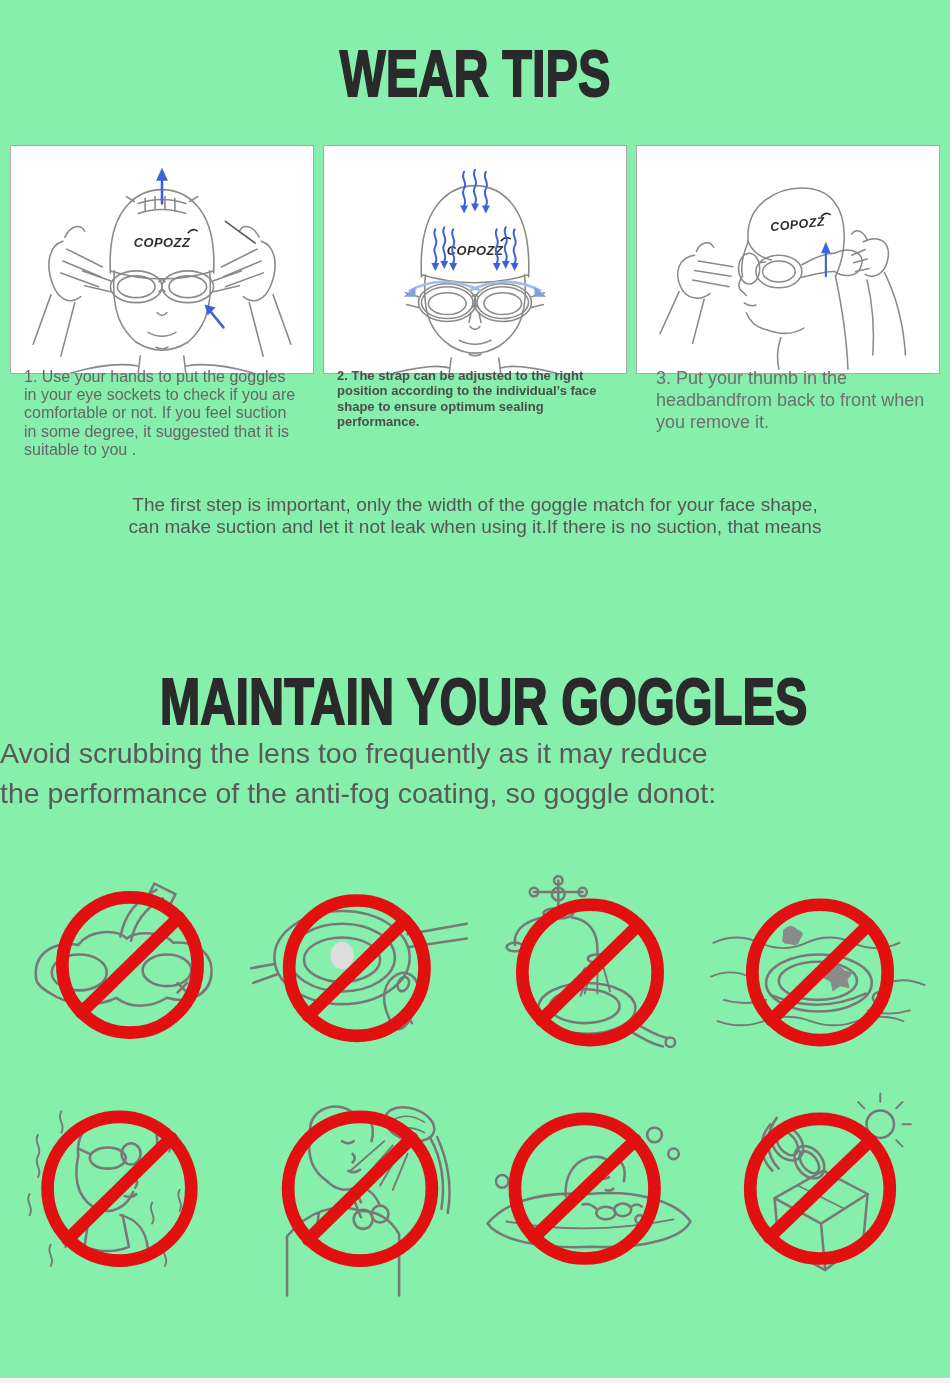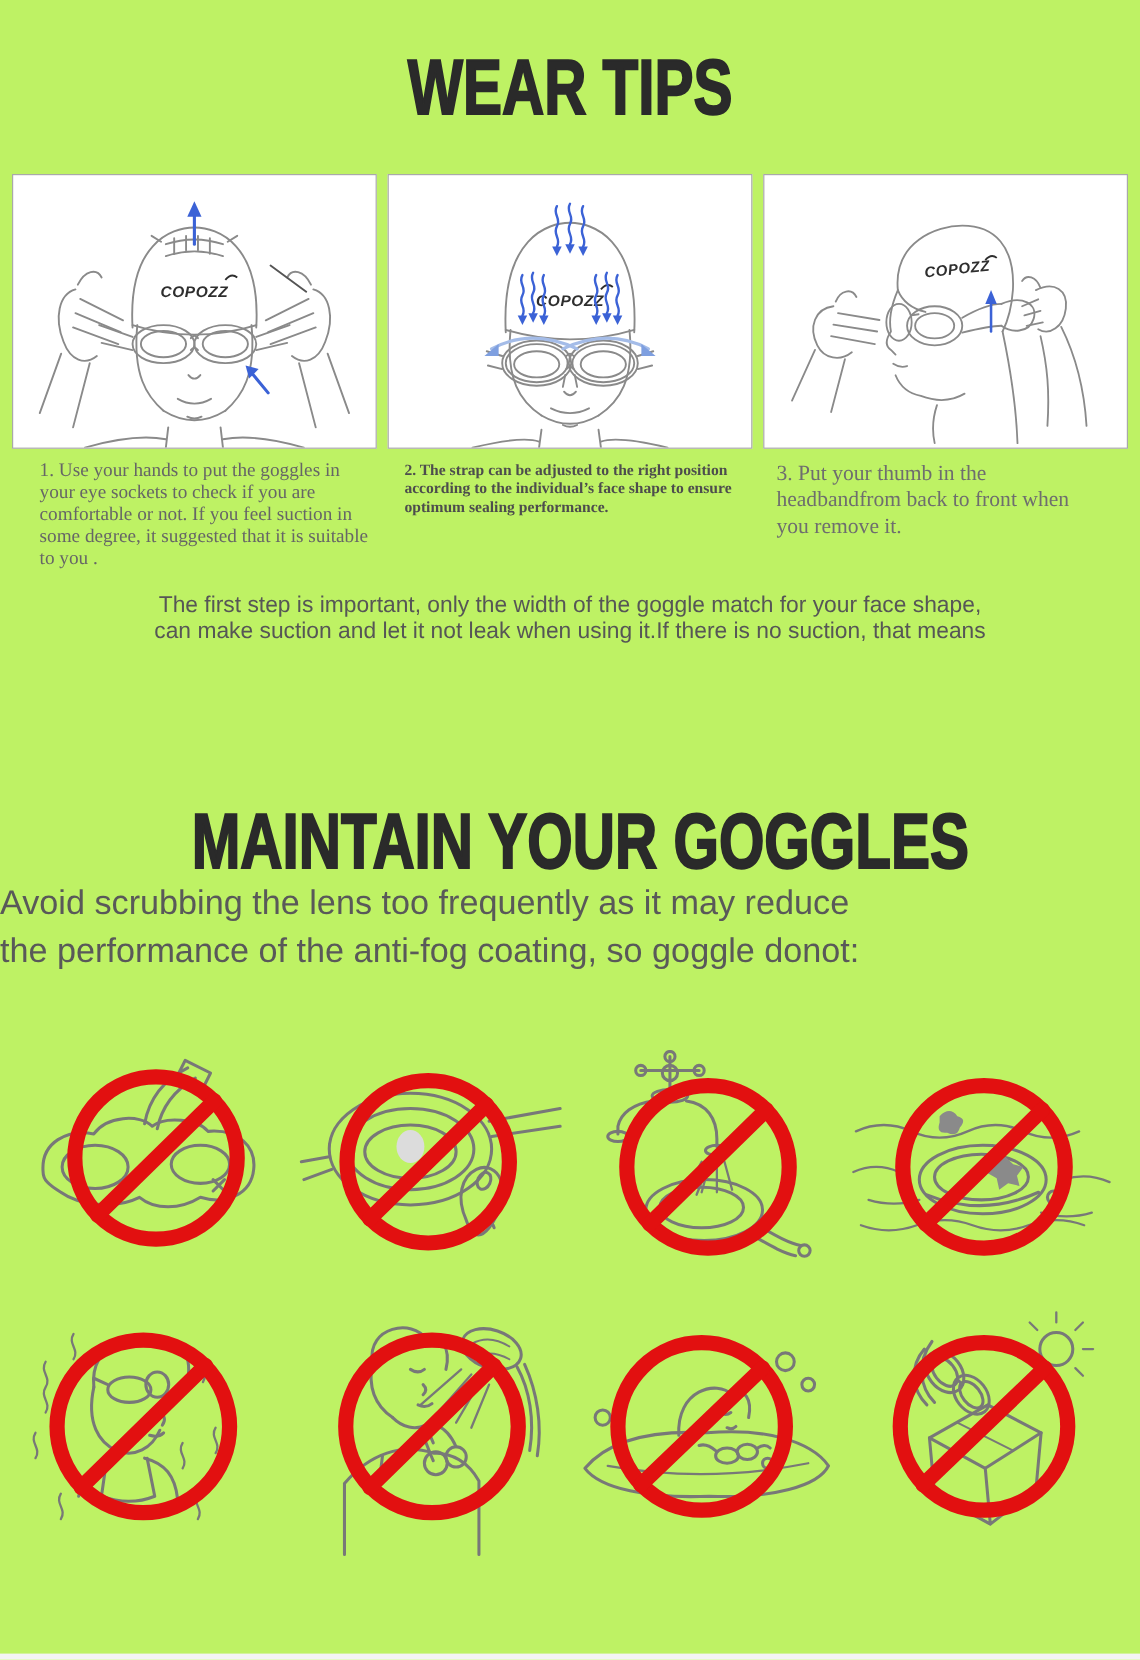--- a/index.html
+++ b/index.html
@@ -1,25 +1,25 @@
 <!DOCTYPE html>
 <html><head>
 <meta charset="utf-8">
 <style>
   html,body{margin:0;padding:0;background:#fff;}
-  #page{position:relative;width:950px;height:1383px;background:#bef264;overflow:hidden;
+  #page{position:relative;width:950px;height:1383px;background:#86efac;overflow:hidden;
         font-family:"Liberation Sans",sans-serif;}
   .big-title{position:absolute;left:0;right:0;text-align:center;}
   .big-title span{display:inline-block;font-size:58px;font-weight:700;color:#2a2a2a;
         letter-spacing:0px;transform:scale(0.84,1.12);-webkit-text-stroke:1.6px #2a2a2a;
         white-space:nowrap;}
   .panels{position:absolute;top:145px;left:10px;width:930px;display:flex;justify-content:space-between;}
   .panel{width:304px;height:229px;border:1px solid #a9a9a9;box-sizing:border-box;background:#fff;}
   .panel svg{display:block;width:100%;height:100%;}
-  .captions{position:absolute;top:384px;left:10px;width:930px;display:flex;justify-content:center;font-family:Liberation Serif, serif;}
+  .captions{position:absolute;top:368px;left:10px;width:930px;display:flex;justify-content:space-between;}
   .caption{width:304px;box-sizing:border-box;padding:0 14px;line-height:1.14;}
   .cap1{font-size:16px;color:#666;}
   .cap2{font-size:13px;color:#4d4d4d;font-weight:700;line-height:1.18;}
   .cap3{font-size:18px;color:#6e6e6e;line-height:1.22;padding-left:20px;}
   .note{position:absolute;top:494px;left:0;right:0;text-align:center;font-size:19px;color:#565656;line-height:1.16;}
   .subtitle{position:absolute;top:734px;left:0;right:0;font-size:28.5px;color:#595959;line-height:1.4;}
   .donot-row{position:absolute;left:15px;width:920px;display:flex;}
   .donot-cell{flex:1;display:flex;align-items:flex-start;justify-content:center;}
   .row1{top:875px;}
   .row2{top:1088px;}

